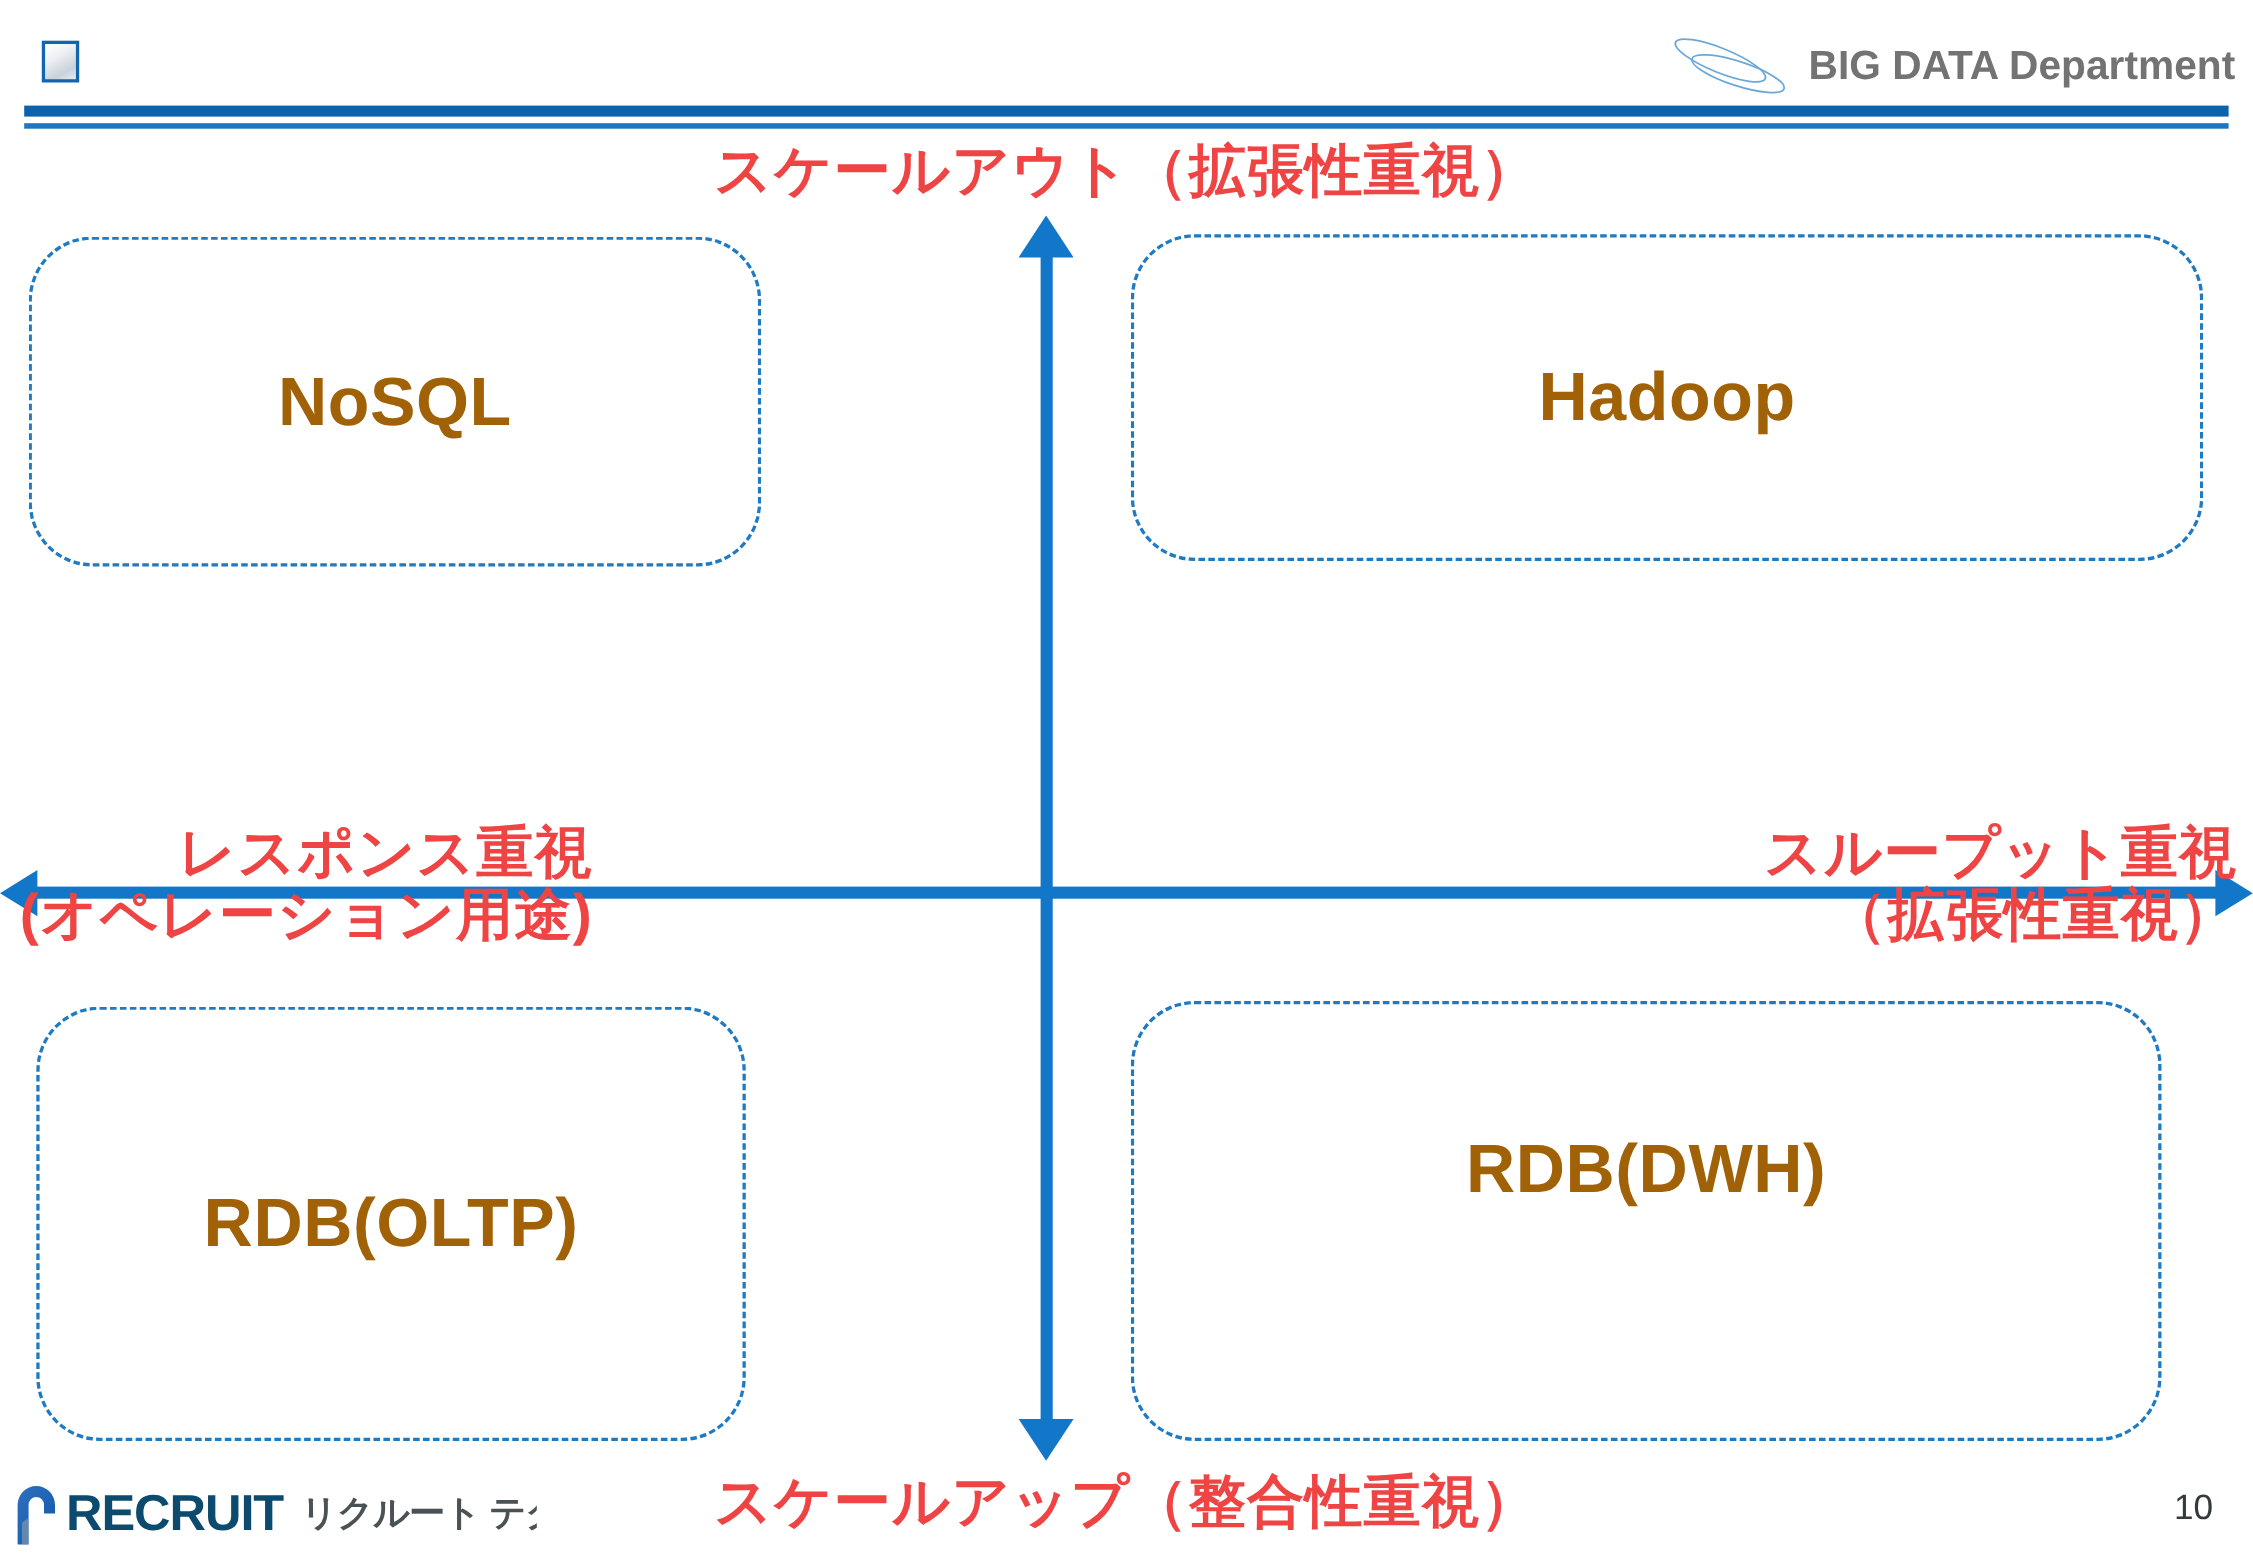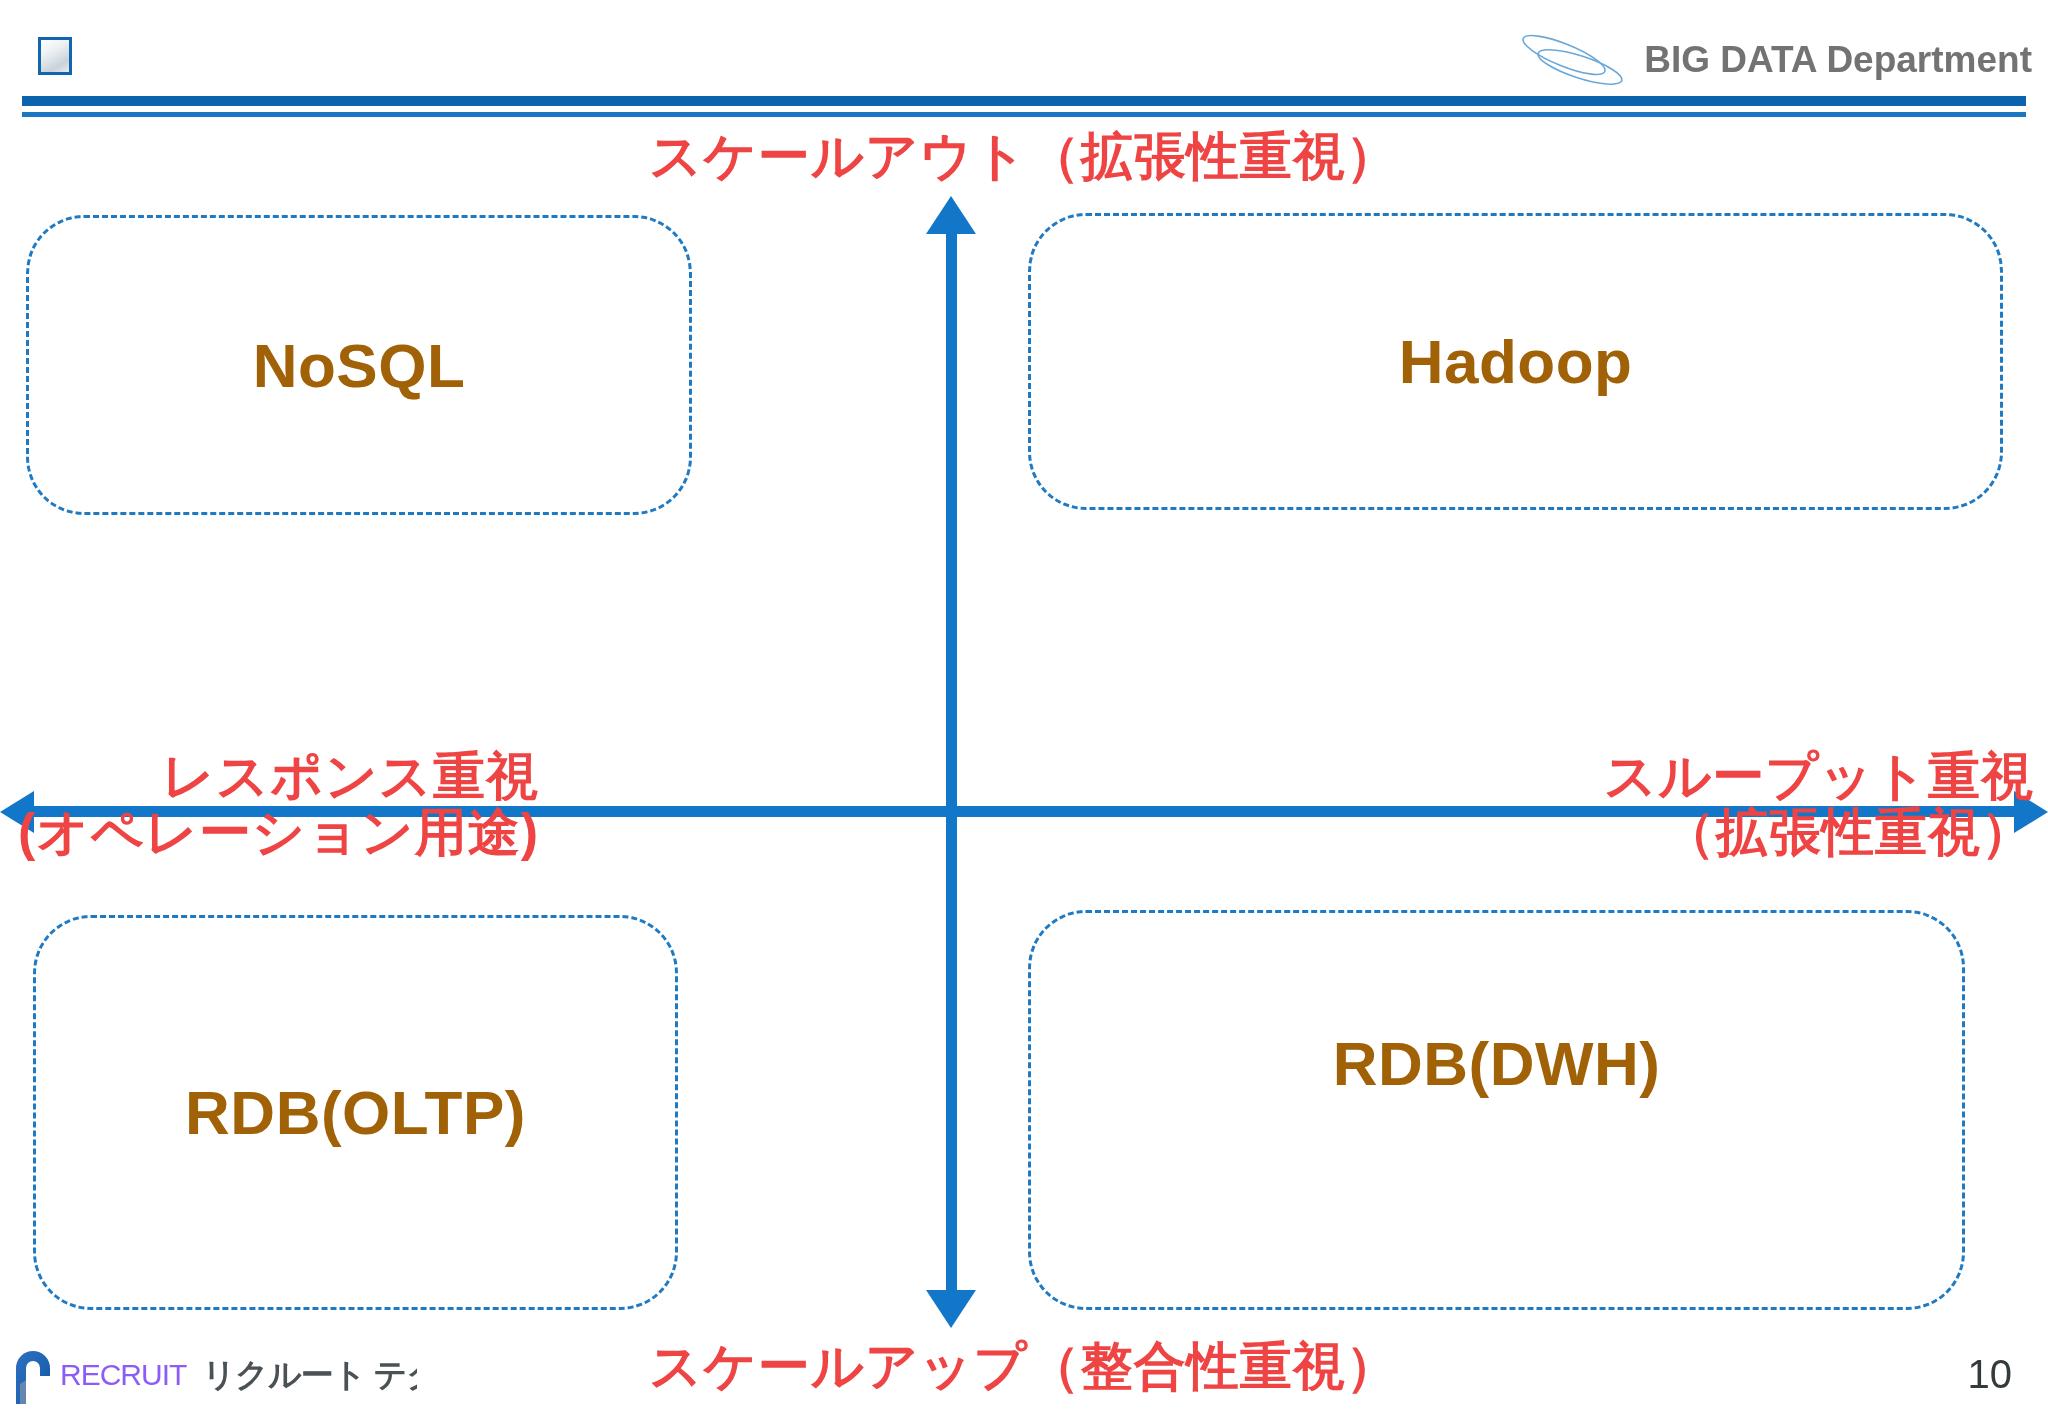--- a/index.html
+++ b/index.html
@@ -189,41 +189,41 @@
   #footer-logo {
     position: absolute;
     left: 6px;
     top: 1344px;
     height: 62px;
     display: flex;
     align-items: center;
   }
   #recruit-mark { width: 58px; height: 62px; flex: 0 0 auto; }
   #recruit-word {
-    font-size: 30px;
-    font-weight: normal;
-    color: #8b5cf6;
+    font-size: 46px;
+    font-weight: bold;
+    color: #0c4a6e;
     letter-spacing: -1px;
     margin-left: -4px;
   }
   #recruit-sub {
     font-size: 33px;
     font-weight: bold;
     color: #4a5255;
     margin-left: 16px;
     letter-spacing: -1px;
     overflow: hidden;
     width: 215px;
     white-space: nowrap;
   }
   #page-number {
     position: absolute;
     right: 36px;
     top: 1352px;
-    font-size: 40px;
+    font-size: 32px;
     color: #333b3d;
   }
 </style>
 </head>
 <body>
 
 <div id="slide">
 
   <div id="header-bullet"></div>
 

